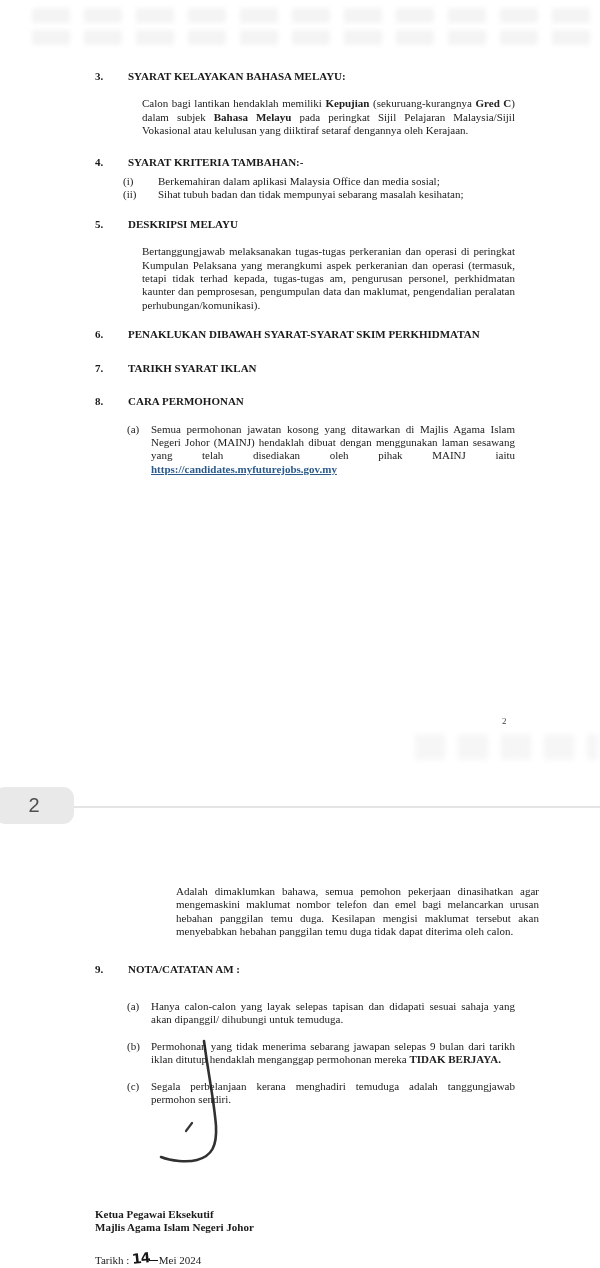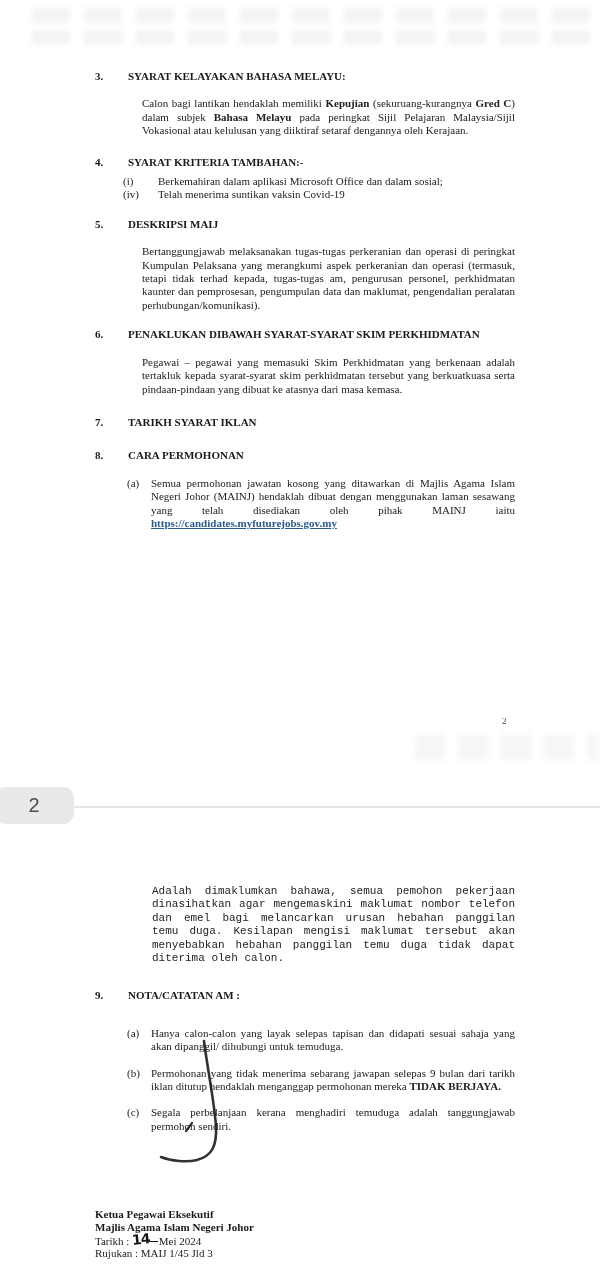--- a/index.html
+++ b/index.html
@@ -39,25 +39,25 @@
   .pagenum{position:absolute;top:716px;left:502px;font-size:9px;color:#444;}
   
   .divider-line{position:absolute;top:806px;left:0;right:0;height:2px;background:#e4e4e4;}
   .page-pill{
     position:absolute;top:787px;left:-6px;width:80px;height:37px;
     background:#e9e9e9;border-radius:11px;
     display:flex;align-items:center;justify-content:center;
     font-family:"Liberation Sans","DejaVu Sans",sans-serif;
     font-size:20px;color:#4f4f4f;
   }
-  .intro{margin-left:57px;width:363px;text-align:justify;font-family:Liberation Mono, monospace;}
+  .intro{margin-left:81px;width:363px;text-align:justify;}
   
   .sigblock{position:absolute;top:1208px;left:95px;font-size:11px;line-height:12.8px;}
   .signame{font-weight:700;color:#1a1a1a;}
-  .dateline{margin-top:1px;display:flex;align-items:center;}
+  .dateline{margin-top:20px;display:flex;align-items:center;}
   .hand{
     display:inline-block;font-family:"DejaVu Sans",sans-serif;
     font-weight:600;font-size:14px;color:#151515;
     transform:rotate(-6deg);margin:0 0 0 3px;position:relative;top:-2px;letter-spacing:-1px;
   }
   .hand-dash{display:inline-block;width:9px;border-top:1.6px solid #151515;margin:0 1px 0 -1px;position:relative;top:1px;}
   .sig-svg{position:absolute;inset:0;pointer-events:none;}
 </style>
 </head>
 <body>
@@ -79,39 +79,38 @@
     <div class="para mt14"><span>Calon bagi lantikan hendaklah memiliki </span><span class="b">Kepujian</span><span> (sekuruang-kurangnya </span><span class="b">Gred C</span><span>) dalam subjek </span><span class="b">Bahasa Melayu</span><span> pada peringkat Sijil Pelajaran Malaysia/Sijil Vokasional atau kelulusan yang diiktiraf setaraf dengannya oleh Kerajaan.</span></div>
 
     <div class="sec-head mt18">
       <span class="num">4.</span>
       <span class="title">SYARAT KRITERIA TAMBAHAN:-</span>
     </div>
 
     <div class="reqlist mt6">
       <div class="req">
         <span class="m">(i)</span>
-        <span class="t">Berkemahiran dalam aplikasi Microsoft Office dan dalam sosial;</span>
+        <span class="t">Berkemahiran dalam aplikasi Malaysia Office dan media sosial;</span>
       </div>
       <div class="req">
-        <span class="m">(iv)</span>
-        <span class="t">Telah menerima suntikan vaksin Covid-19</span>
+        <span class="m">(ii)</span>
+        <span class="t">Sihat tubuh badan dan tidak mempunyai sebarang masalah kesihatan;</span>
       </div>
     </div>
 
     <div class="sec-head mt16">
       <span class="num">5.</span>
-      <span class="title">DESKRIPSI MAIJ</span>
+      <span class="title">DESKRIPSI MELAYU</span>
     </div>
     <div class="para mt14">Bertanggungjawab melaksanakan tugas-tugas perkeranian dan operasi di peringkat Kumpulan Pelaksana yang merangkumi aspek perkeranian dan operasi (termasuk, tetapi tidak terhad kepada, tugas-tugas am, pengurusan personel, perkhidmatan kaunter dan pemprosesan, pengumpulan data dan maklumat, pengendalian peralatan perhubungan/komunikasi).</div>
 
     <div class="sec-head mt16">
       <span class="num">6.</span>
       <span class="title">PENAKLUKAN DIBAWAH SYARAT-SYARAT SKIM PERKHIDMATAN</span>
     </div>
-    <div class="para mt14">Pegawai – pegawai yang memasuki Skim Perkhidmatan yang berkenaan adalah tertakluk kepada syarat-syarat skim perkhidmatan tersebut yang berkuatkuasa serta pindaan-pindaan yang dibuat ke atasnya dari masa kemasa.</div>
 
     <div class="sec-head mt20">
       <span class="num">7.</span>
       <span class="title">TARIKH SYARAT IKLAN</span>
     </div>
 
     <div class="sec-head mt20">
       <span class="num">8.</span>
       <span class="title">CARA PERMOHONAN</span>
     </div>

